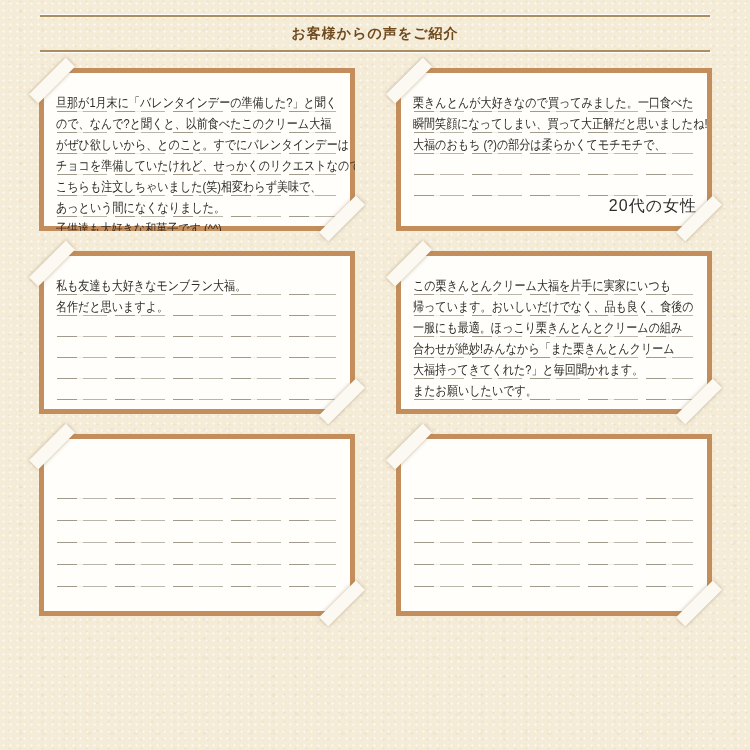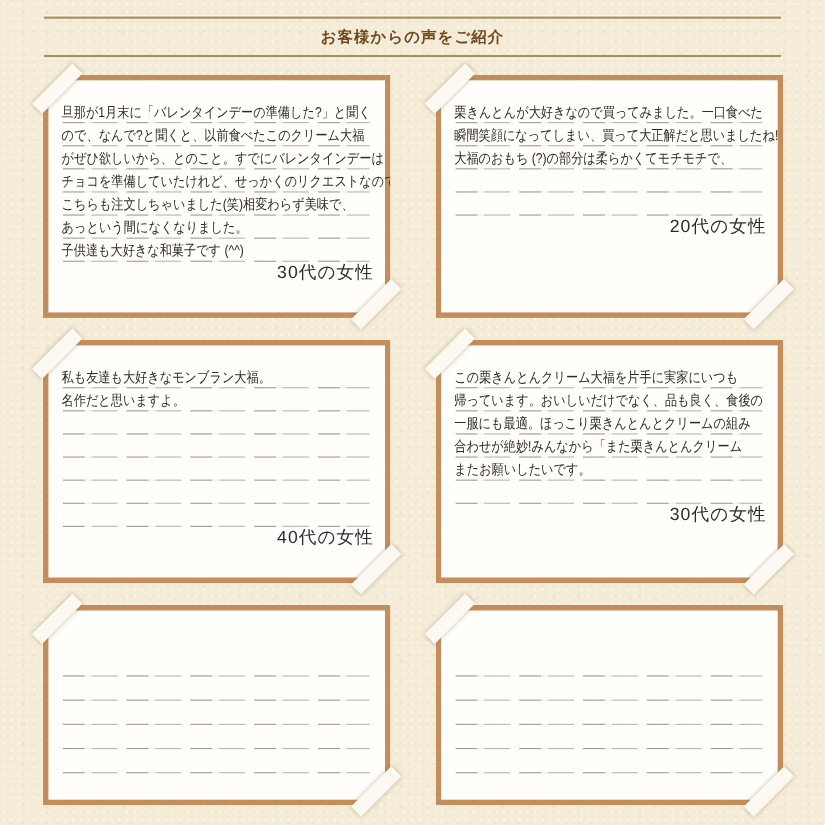--- a/index.html
+++ b/index.html
@@ -47,21 +47,21 @@
     letter-spacing:1px;
   }
   main{
     position:relative;
     display:grid;
     grid-template-columns:316px 316px;
     column-gap:41px;
     row-gap:20px;
     padding:16px 39px 0 39px;
   }
-  .cell{position:relative;height:221px;}
+  .cell{position:relative;height:163px;}
   .cell.short{height:182px;}
   .paper{
     position:absolute;inset:0;
     background:var(--paper);
     border:5px solid var(--card-border);
     clip-path:polygon(26px 0, 100% 0, 100% calc(100% - 26px), calc(100% - 26px) 100%, 0 100%, 0 26px);
     filter:drop-shadow(0.5px 1px 0.6px rgba(151,120,80,.28));
   }
   .fold{
     position:absolute;
@@ -165,20 +165,21 @@
     <div class="fold tl"></div>
     <div class="fold br"></div>
   </section>
     <section class="cell">
     <div class="paper">
       <div class="rows">
           <div class="row"><span class="txt">この栗きんとんクリーム大福を片手に実家にいつも</span></div>
           <div class="row"><span class="txt">帰っています。おいしいだけでなく、品も良く、食後の</span></div>
           <div class="row"><span class="txt">一服にも最適。ほっこり栗きんとんとクリームの組み</span></div>
           <div class="row"><span class="txt">合わせが絶妙!みんなから「また栗きんとんクリーム</span></div>
+          <div class="row"><span class="txt">大福持ってきてくれた?」と毎回聞かれます。</span></div>
           <div class="row"><span class="txt">またお願いしたいです。</span></div>
           <div class="row"><span class="txt"></span></div>
         </div>
       <div class="author">30代の女性</div>
     </div>
     <div class="fold tl"></div>
     <div class="fold br"></div>
   </section>
     <section class="cell short">
     <div class="paper">

